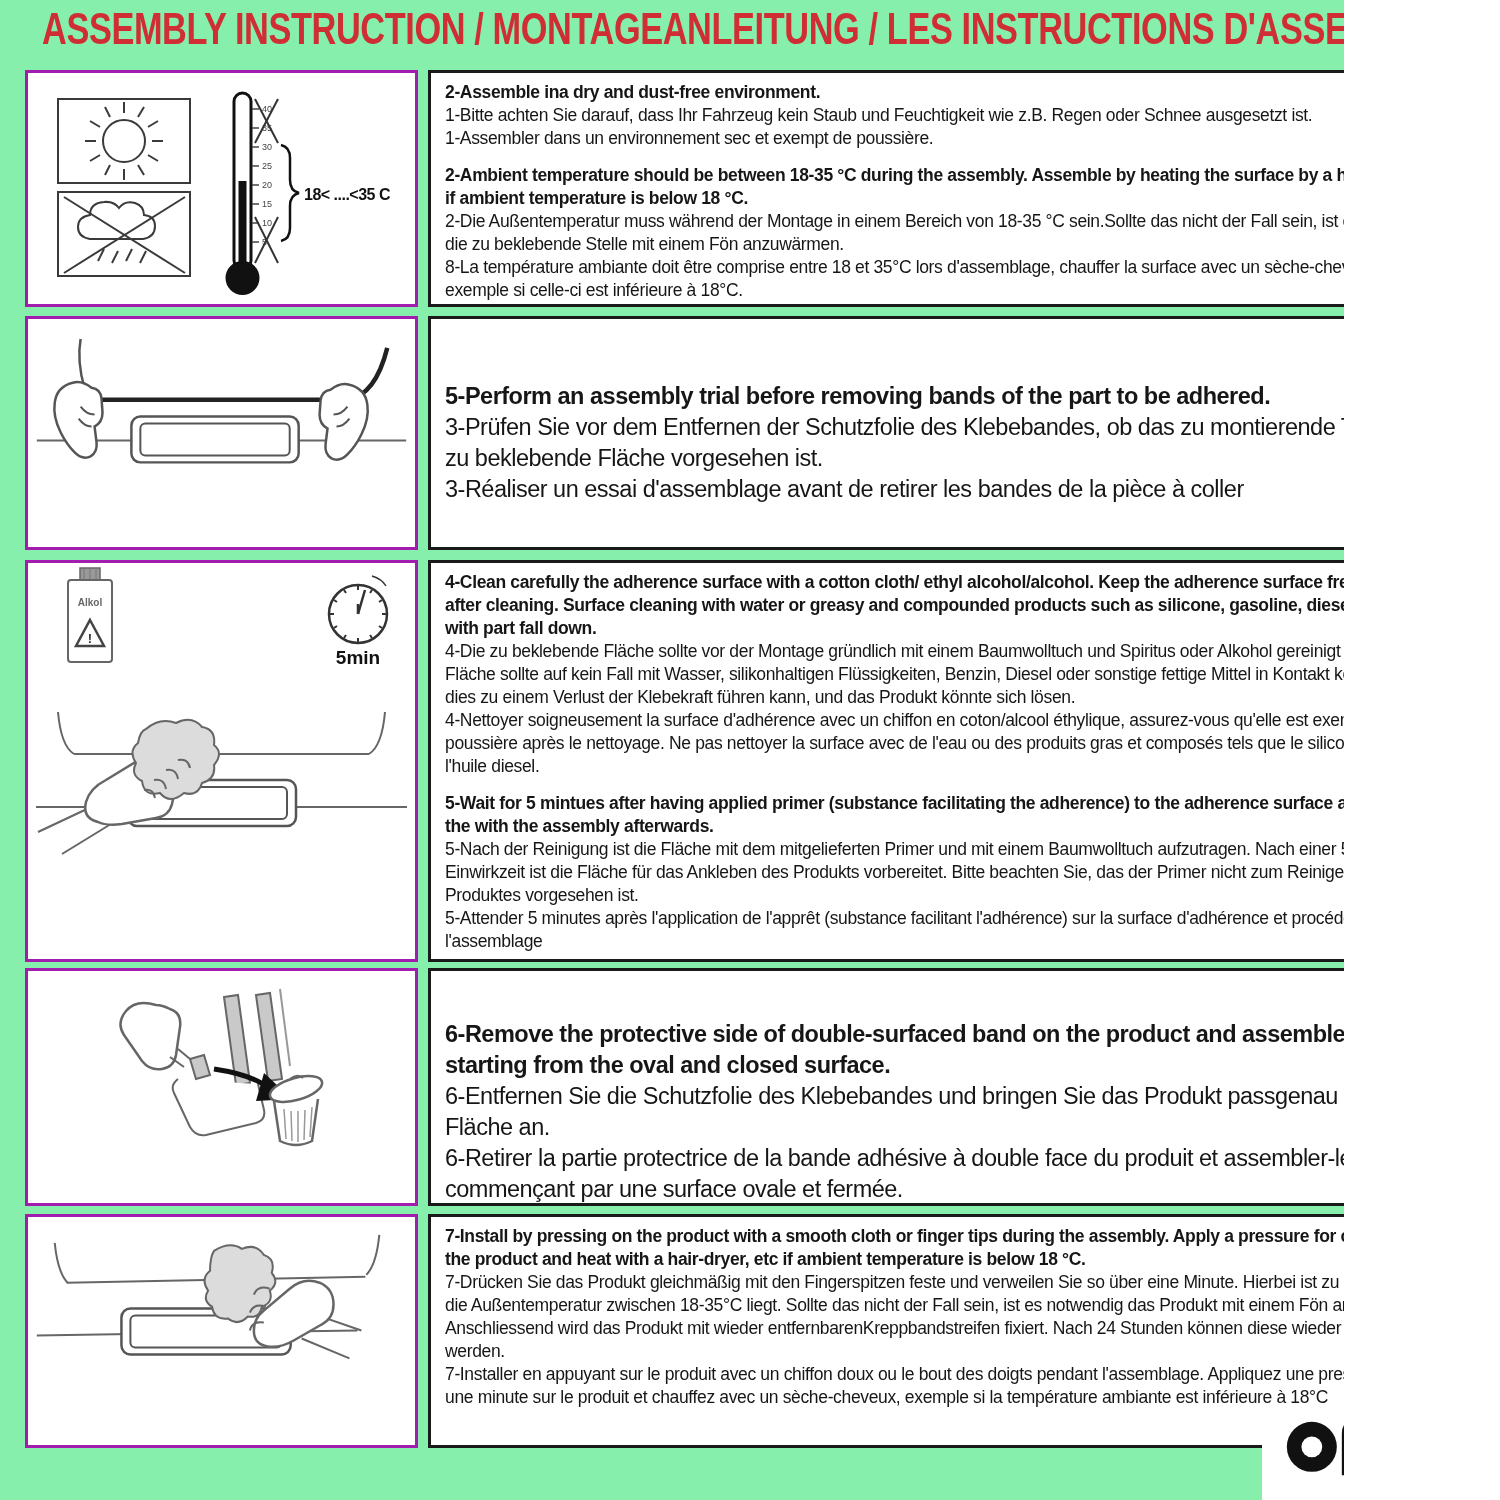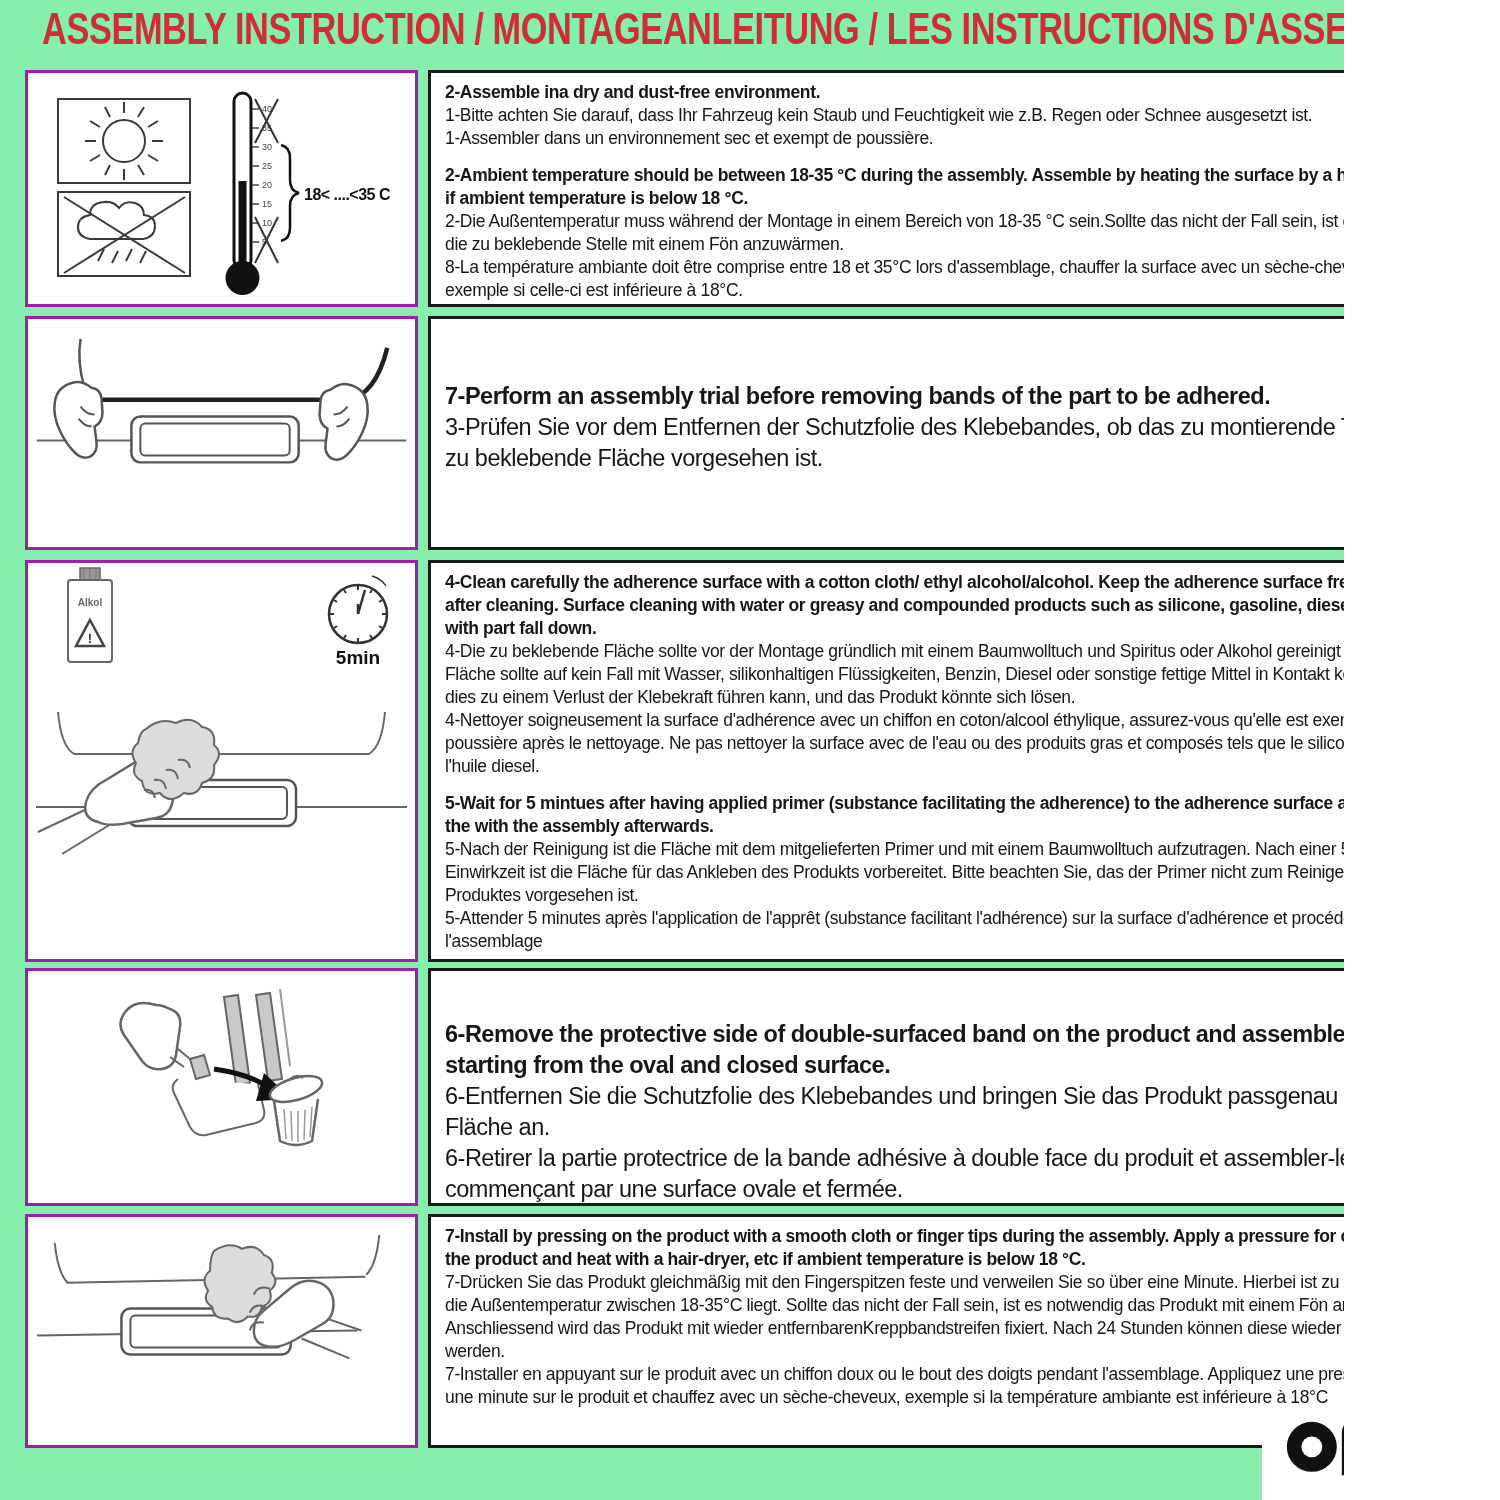--- a/index.html
+++ b/index.html
@@ -143,22 +143,23 @@
       <g stroke="#555" stroke-width="2.5" fill="#fff">
         <path d="M322,66 q16,4 18,20 q2,14 -6,30 q-6,12 -14,20 q-8,8 -16,4 q-7,-4 -6,-14 l2,-16 q-8,-4 -8,-14 l1,-14 q1,-10 10,-11 q10,-8 19,-5 z"></path>
         <path d="M320,88 q-6,8 -14,8" fill="none" stroke-width="2"></path>
         <path d="M322,100 q-6,8 -13,8" fill="none" stroke-width="2"></path>
       </g>
     </svg>
   </div>
 
   <div class="textbox large tb2">
     <div class="group">
-      <p class="b">7-Perform an assembly trial before removing bands of the part to be adhered.</p>
+      <p class="b">5-Perform an assembly trial before removing bands of the part to be adhered.</p>
       <p>3-Prüfen Sie vor dem Entfernen der Schutzfolie des Klebebandes, ob das zu montierende Teil für die zu beklebende Fläche vorgesehen ist.</p>
+      <p>3-Réaliser un essai d'assemblage avant de retirer les bandes de la pièce à coller</p>
     </div>
   </div>
 
   <div class="figbox fb3">
     <svg viewBox="0 0 387 394">
 
       <g>
         <rect x="52" y="4" width="20" height="13" fill="#999" stroke="#666" stroke-width="1.5"></rect>
         <line x1="56" y1="4" x2="56" y2="17" stroke="#777" stroke-width="1"></line>
         <line x1="62" y1="4" x2="62" y2="17" stroke="#777" stroke-width="1"></line>

